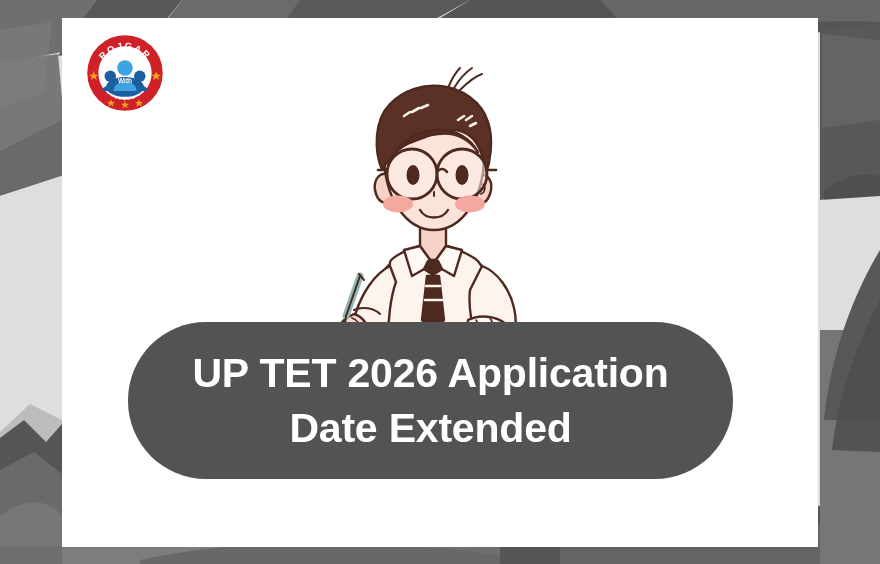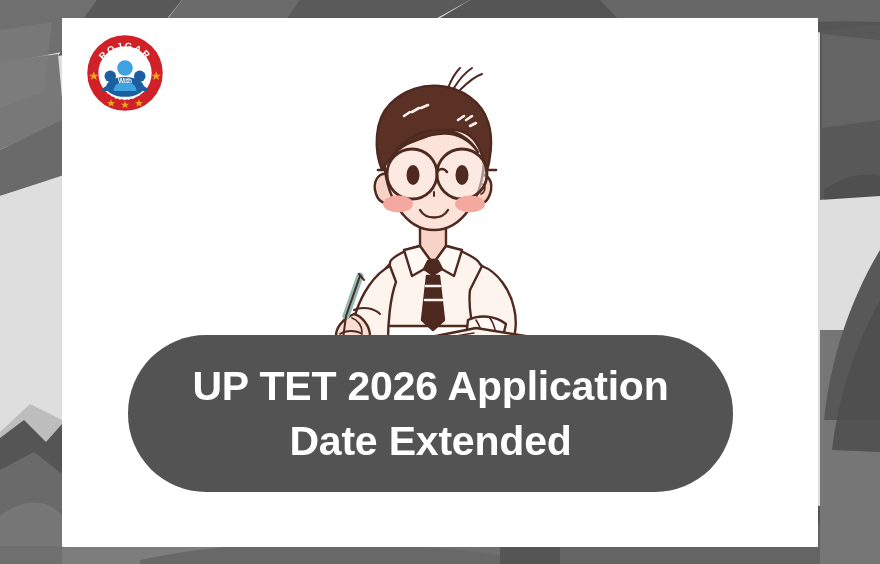--- a/index.html
+++ b/index.html
@@ -41,21 +41,21 @@
   .illustration {
     position: absolute;
     left: 270px;
     top: 58px;
     width: 340px;
     height: 300px;
   }
   .banner {
     position: absolute;
     left: 128px;
-    top: 335px;
+    top: 322px;
     width: 605px;
     height: 157px;
     background: #535353;
     border-radius: 78px;
     display: flex;
     align-items: center;
     justify-content: center;
     box-sizing: border-box;
     padding: 0 22px;
   }

